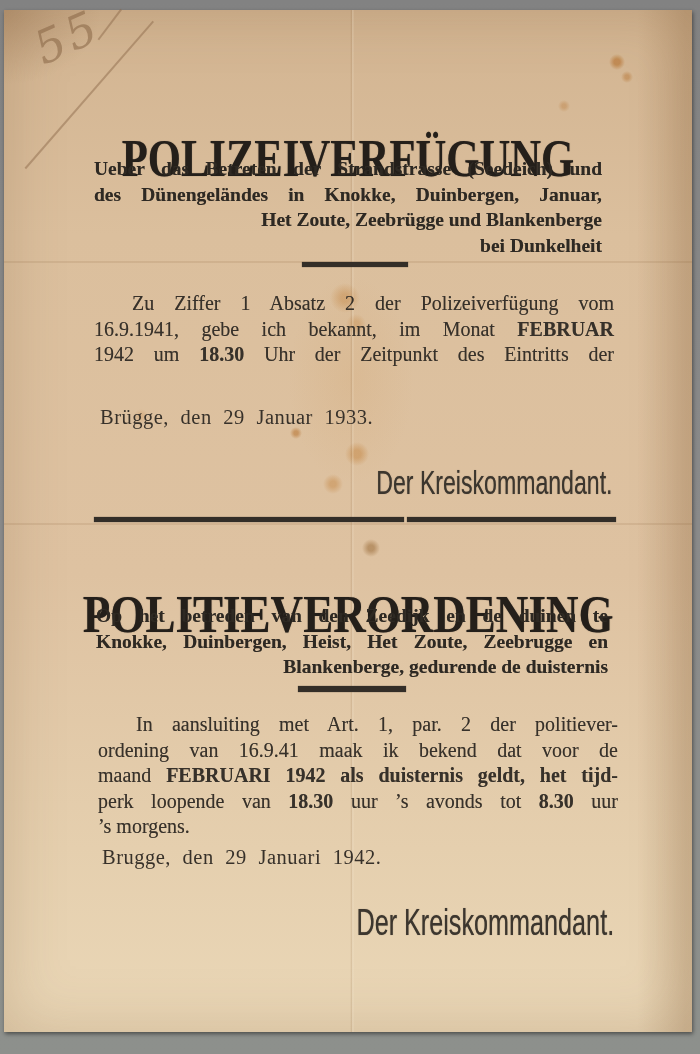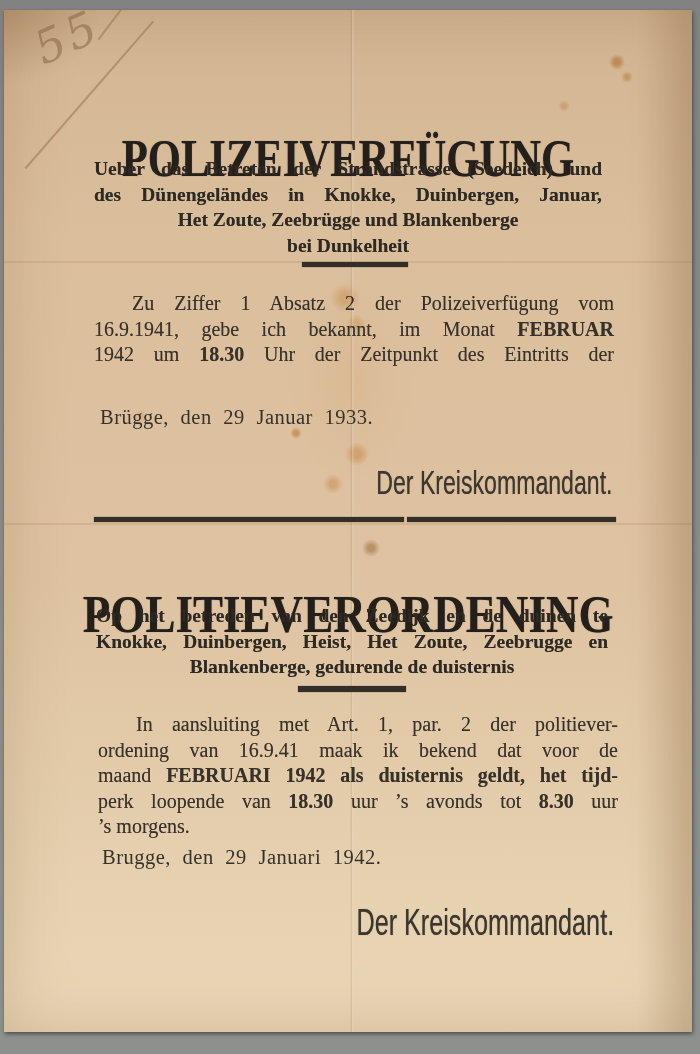--- a/index.html
+++ b/index.html
@@ -45,21 +45,21 @@
     text-shadow:0 0 1px rgba(36,31,26,.55);}
   .title .tx{display:inline-block;transform:scaleX(.82);transform-origin:center;}
   .t1{top:84px;font-size:52px;}
   .t2{top:538px;font-size:53px;}
   .t2 .tx{transform:scaleX(.85);}
   .subtitle{position:absolute;font-weight:bold;font-size:19.5px;line-height:25.5px;
     color:#2e2923;text-shadow:0 0 .5px rgba(46,41,35,.5);}
   .st1{top:146px;left:90px;width:508px;}
   .st2{top:593px;left:92px;width:512px;}
   .jline{text-align:justify;text-align-last:justify;}
-  .cline{text-align:center;}
+  .cline{text-align:right;}
   .lline{text-align:left;}
   .indent{padding-left:38px;}
   .divider{position:absolute;background:#332e28;box-shadow:0 0 1px rgba(51,46,40,.7);}
   .d1{top:252px;left:298px;width:106px;height:5px;}
   .d2{top:676px;left:294px;width:108px;height:6px;}
   .body-block{position:absolute;font-size:20px;line-height:25.5px;color:#37312a;
     text-shadow:0 0 .5px rgba(55,49,42,.45);}
   .b1{top:281px;left:90px;width:520px;}
   .b2{top:702px;left:94px;width:520px;}
   .dateline{position:absolute;font-size:20.5px;letter-spacing:.5px;word-spacing:6px;color:#37312a;}

